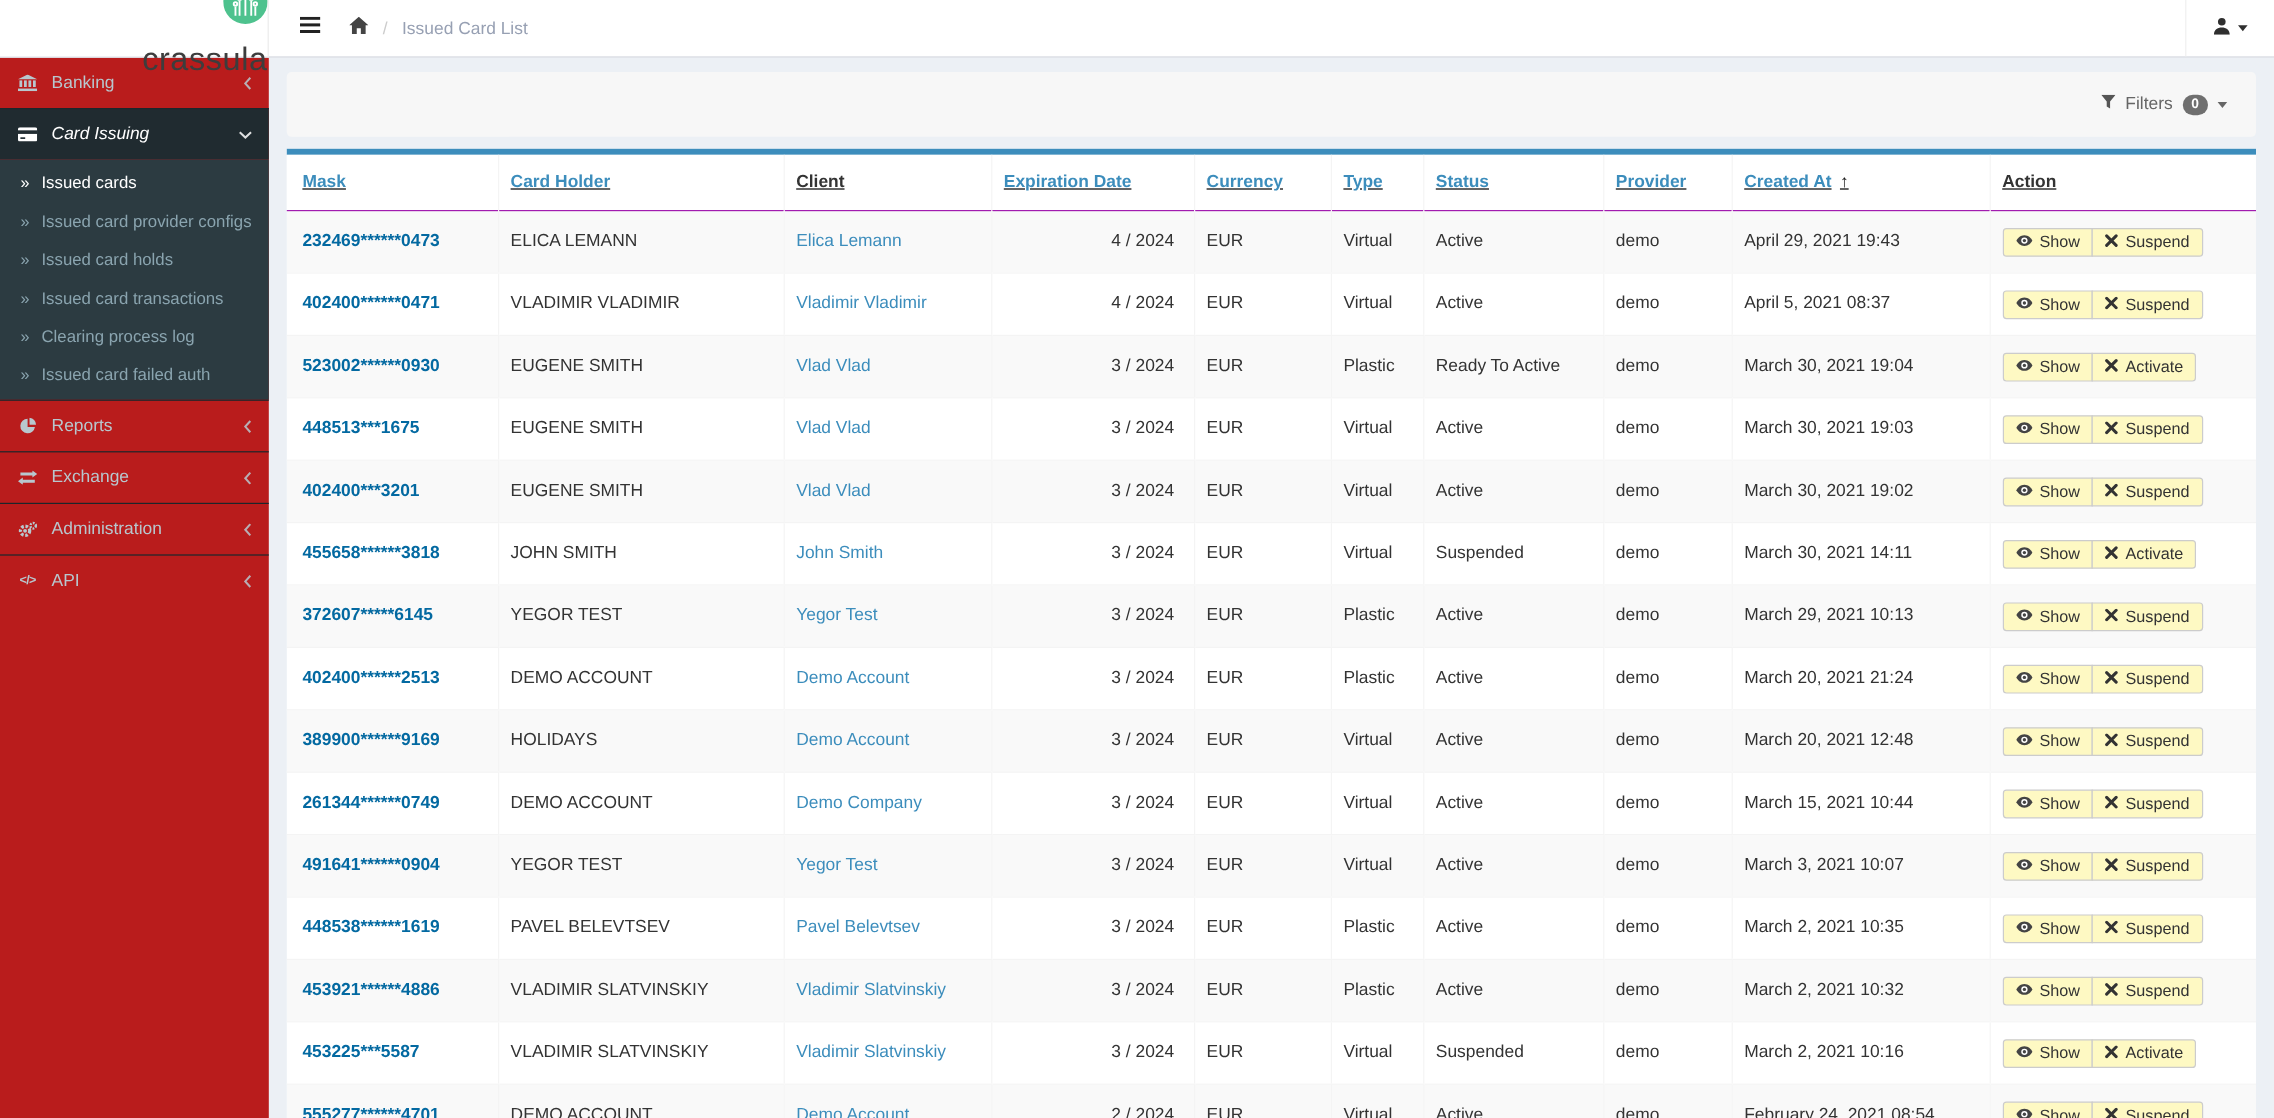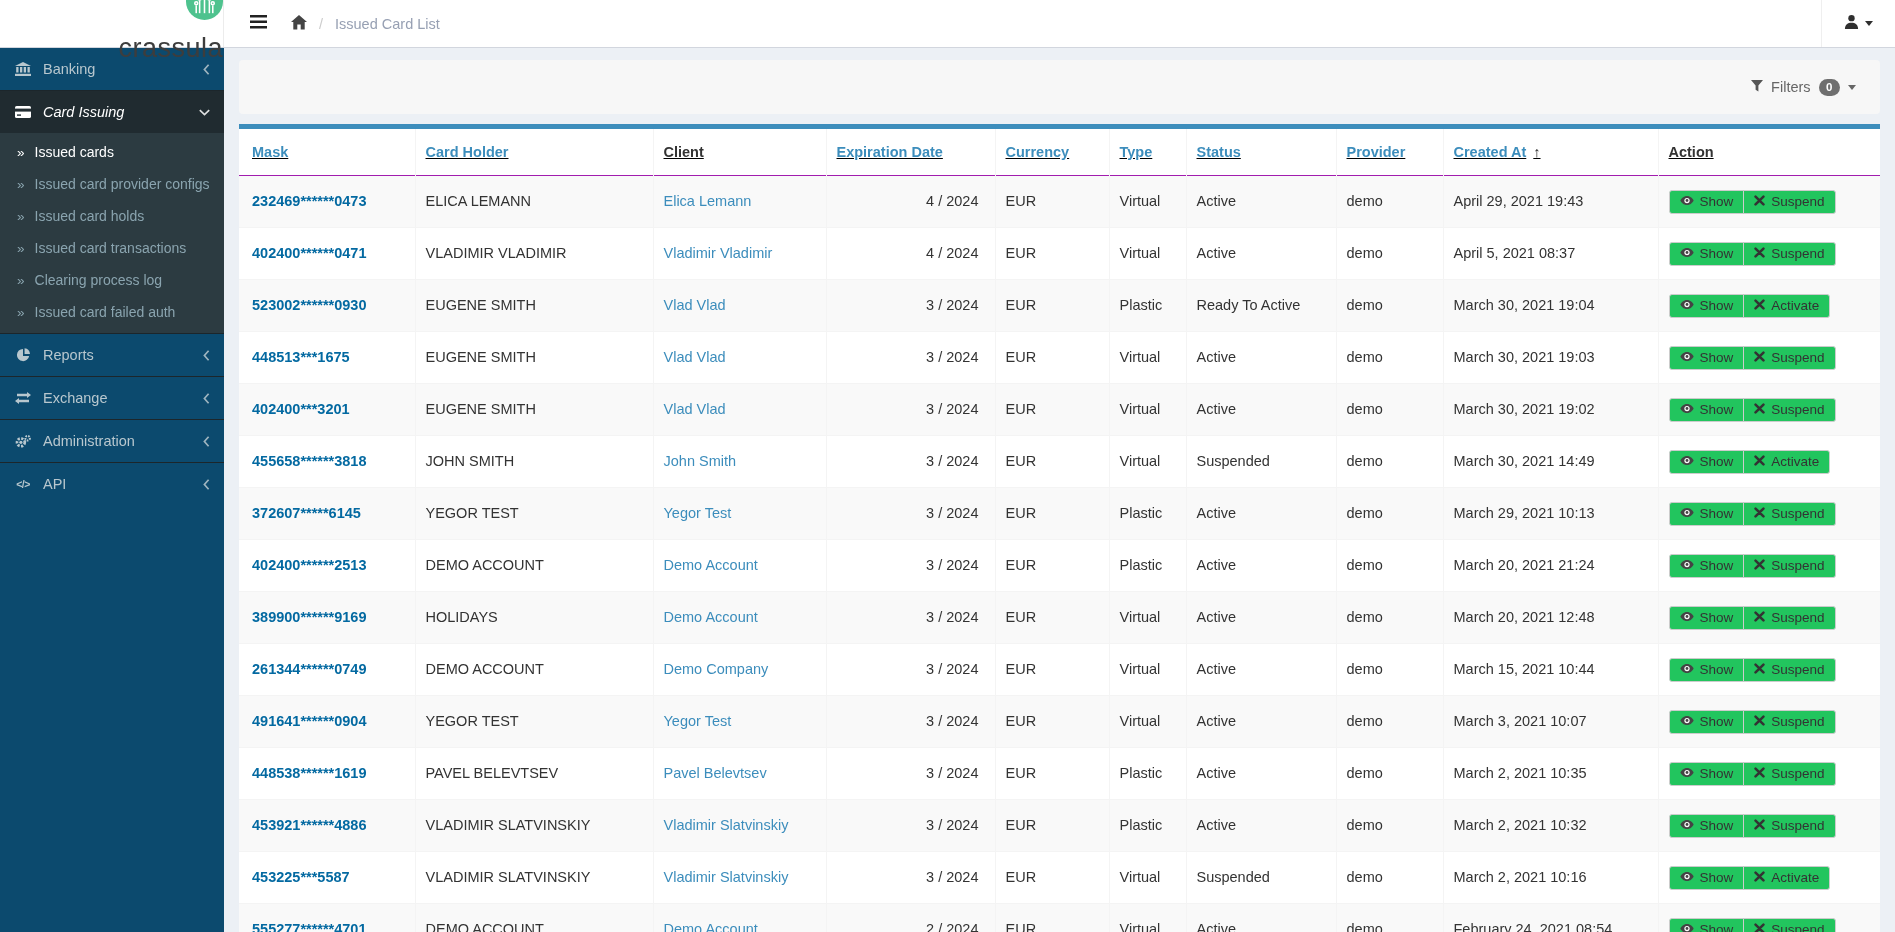--- a/index.html
+++ b/index.html
@@ -17,21 +17,21 @@
   .breadcrumb { display:flex; align-items:center; gap:12px; font-size:14.5px; }
   .bc-home { color:#444; cursor:pointer; display:flex; align-items:center; }
   .bc-sep { color:#ccc; }
   .bc-current { color:#97a0b3; }
   .user-area { width:74px; height:100%; border-left:1px solid #efefef; display:flex;
                align-items:center; justify-content:center; gap:6px; color:#2f2f2f; cursor:pointer; }
   .caret { width:0; height:0; border-left:4px solid transparent; border-right:4px solid transparent;
            border-top:5px solid currentColor; display:inline-block; }
 
   
-  .sidebar { position:absolute; top:48px; left:0; bottom:0; width:224px; background:#0c4a6e; }
+  .sidebar { position:absolute; top:48px; left:0; bottom:0; width:224px; background:#b91c1c; }
   .side-item { display:flex; align-items:center; gap:11px; padding:13px 14px; color:#b8c7ce;
                font-size:14.5px; cursor:pointer; border-top:1px solid #1c262b; }
   .side-section:first-child .side-item { border-top:none; }
   .side-section.expanded .side-item { color:#fff; background:#202b30;font-style:italic; }
   .side-item .label { flex:1; }
   .side-icon { width:18px; display:flex; justify-content:center; align-items:center; }
   .chev { display:flex; align-items:center; opacity:.85; }
   .submenu { background:#2c3b41; padding:3px 0 5px; }
   .sub-item { display:flex; align-items:center; gap:10px; padding:8px 14px 8px 17px;
               color:#8aa4af; font-size:14px; cursor:pointer; }
@@ -57,21 +57,21 @@
   td { font-size:14.5px; color:#333; padding:13.5px 10px; line-height:19.5px;
        border-bottom:1px solid #f4f4f4; overflow:hidden; white-space:nowrap; }
   th:first-child, td:first-child { padding-left:13px; }
   tbody tr:nth-child(odd) { background:#f9f9f9; }
   td.exp { text-align:right; padding-right:16px; }
   .mask-link { color:#0369a1; font-weight:bold; text-decoration:none; cursor:pointer; }
   .client-link { color:#3c8dbc; text-decoration:none; cursor:pointer; }
   .sort-arrow { color:#1a1a1a; margin-left:7px; }
 
   .btn-group { display:inline-flex; }
-  .btn { display:inline-flex; align-items:center; gap:6px; background:#22c55e; border:1px solid #ccc;
+  .btn { display:inline-flex; align-items:center; gap:6px; background:#fef9c3; border:1px solid #ccc;
          color:#333; font-size:13.5px; padding:3.5px 10px; cursor:pointer; font-family:inherit; }
   .btn-show { border-radius:3px 0 0 3px; }
   .btn-action { border-radius:0 3px 3px 0; margin-left:-1px; }
 </style>
 </head>
 <body>
 
 <div class="app">
 
   <div class="navbar">
@@ -481,21 +481,21 @@
 
   <tr>
     <td><a class="mask-link">455658******3818</a></td>
     <td>JOHN SMITH</td>
     <td><a class="client-link">John Smith</a></td>
     <td class="exp">3 / 2024</td>
     <td>EUR</td>
     <td>Virtual</td>
     <td>Suspended</td>
     <td>demo</td>
-    <td>March 30, 2021 14:49</td>
+    <td>March 30, 2021 14:11</td>
     <td>
       <span class="btn-group">
         <button class="btn btn-show">
           <span>
             <svg width="14" height="11" viewBox="0 0 16 12">
                         <path d="M8 .8 C4.2.8 1.4 3.7.4 6 c1 2.3 3.8 5.2 7.6 5.2 s6.6-2.9 7.6-5.2 C14.6 3.7 11.8.8 8 .8z" fill="#444"></path>
                         <circle cx="8" cy="6" r="3" fill="#fff"></circle>
                         <circle cx="8" cy="6" r="1.6" fill="#444"></circle>
                       </svg>
           </span>

